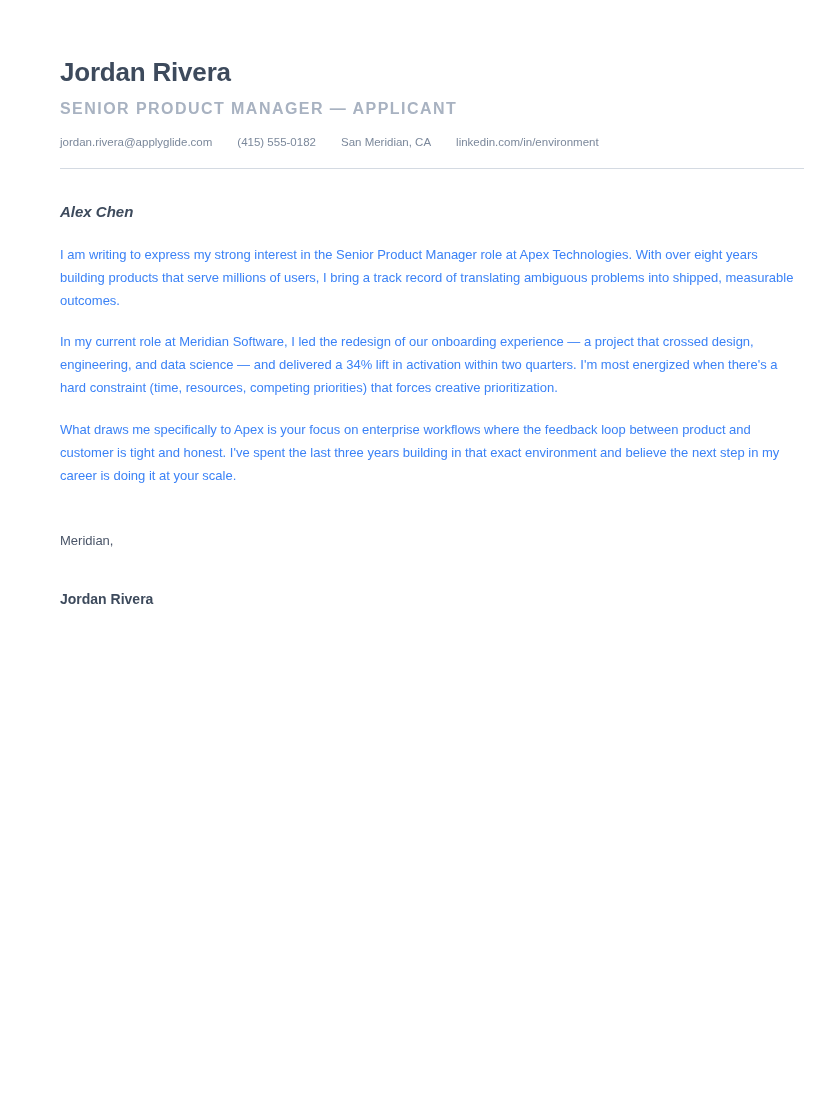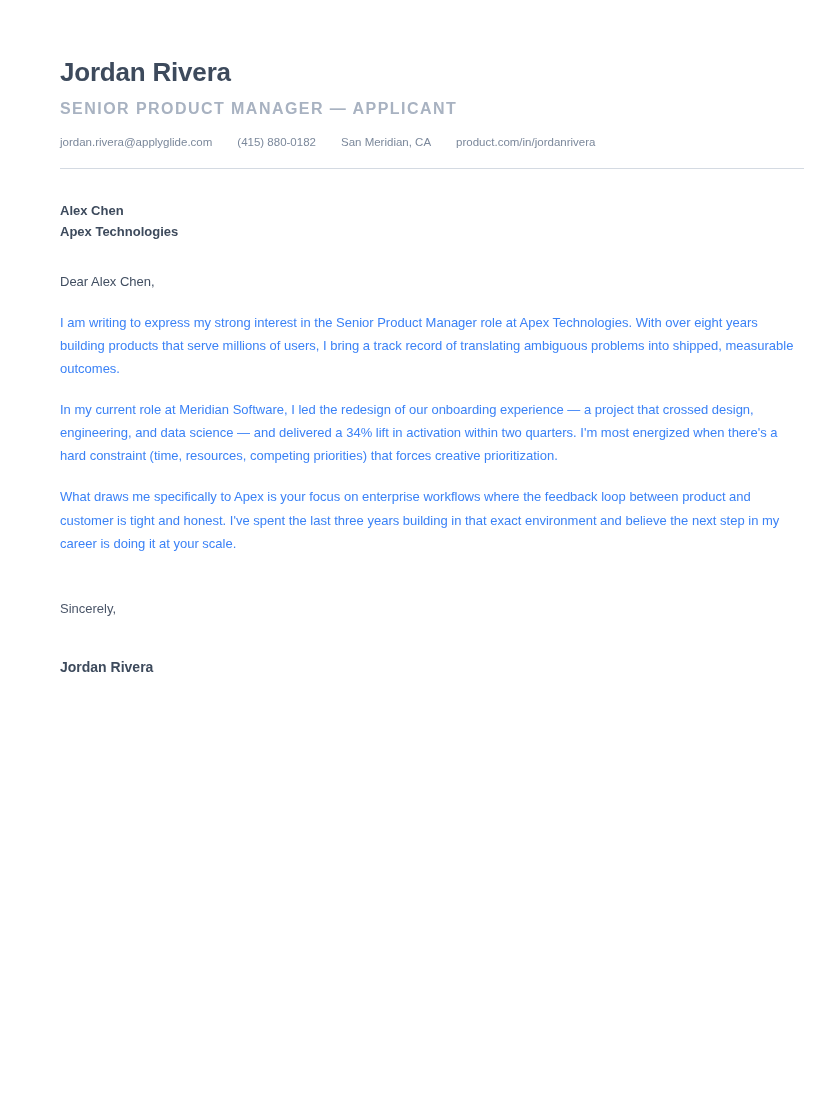--- a/index.html
+++ b/index.html
@@ -77,23 +77,24 @@
     font-size: 11.5px;
     color: #8b95a6;
     line-height: 1.3;
   }
 
   .recipient-block {
     margin-top: 31px;
   }
 
   .recipient-line {
-    font-size: 13px;
+    font-size: 15px;
     line-height: 1.65;
     color: #4a5568;
+    font-style: italic;
   }
 
   .recipient-line.strong {
     font-weight: bold;
     color: #3d4a5c;
   }
 
   
   .salutation {
     margin-top: 29px;
@@ -142,40 +143,38 @@
 
 <div class="page">
 
   <header class="letterhead">
     <h1 class="applicant-name">Jordan Rivera</h1>
 
     <div class="applicant-role">SENIOR PRODUCT MANAGER — APPLICANT</div>
 
     <div class="contact-row">
       <span class="contact-item">jordan.rivera@applyglide.com</span>
-      <span class="contact-item">(415) 880-0182</span>
+      <span class="contact-item">(415) 555-0182</span>
       <span class="contact-item">San Meridian, CA</span>
-      <span class="contact-item">product.com/in/jordanrivera</span>
+      <span class="contact-item">linkedin.com/in/environment</span>
     </div>
 
     <div class="header-rule"></div>
   </header>
 
 
   <div class="recipient-block">
     <div class="recipient-line strong">Alex Chen</div>
-    <div class="recipient-line strong">Apex Technologies</div>
   </div>
 
-  <div class="salutation">Dear Alex Chen,</div>
 
   <div class="letter-body">
     <p class="body-paragraph">I am writing to express my strong interest in the Senior Product Manager role at Apex Technologies. With over eight years building products that serve millions of users, I bring a track record of translating ambiguous problems into shipped, measurable outcomes.</p>
     <p class="body-paragraph">In my current role at Meridian Software, I led the redesign of our onboarding experience — a project that crossed design, engineering, and data science — and delivered a 34% lift in activation within two quarters. I'm most energized when there's a hard constraint (time, resources, competing priorities) that forces creative prioritization.</p>
     <p class="body-paragraph">What draws me specifically to Apex is your focus on enterprise workflows where the feedback loop between product and customer is tight and honest. I've spent the last three years building in that exact environment and believe the next step in my career is doing it at your scale.</p>
   </div>
 
   <div class="closing-block">
-    <div class="closing-salutation">Sincerely,</div>
+    <div class="closing-salutation">Meridian,</div>
     <div class="signature-name">Jordan Rivera</div>
   </div>
 
 </div>
 
 </body></html>

